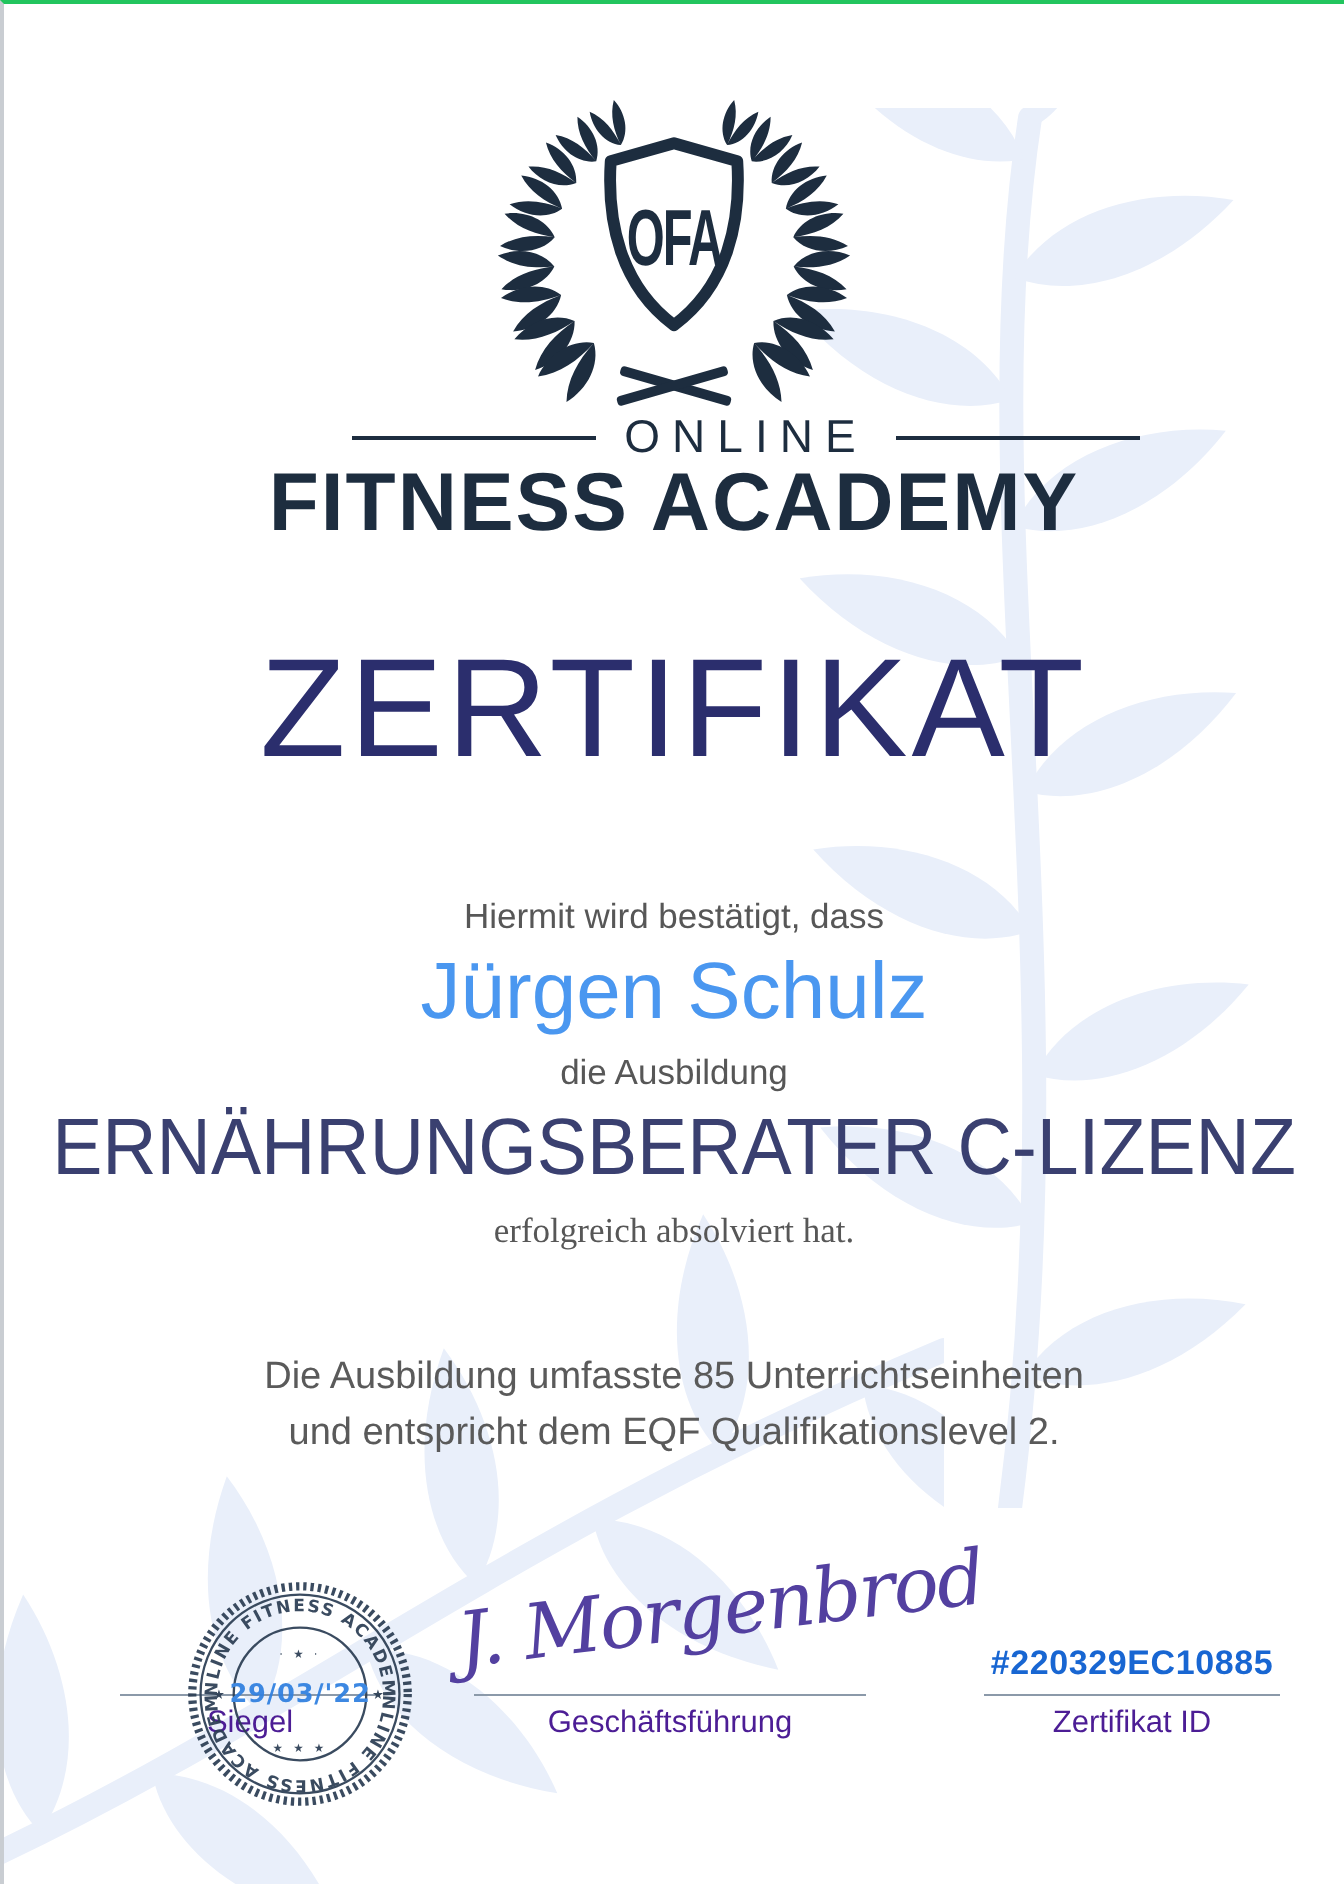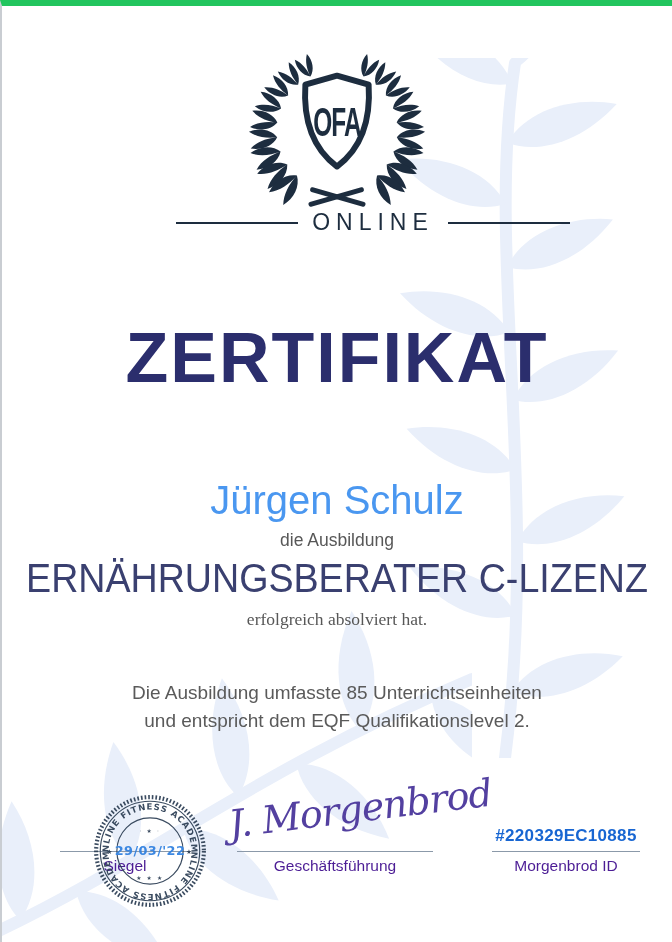--- a/index.html
+++ b/index.html
@@ -1,30 +1,30 @@
 <!DOCTYPE html>
 <html><head>
 <meta charset="utf-8">
 <style>
   html,body{margin:0;padding:0;background:#fff;}
   .page{
     position:relative;width:672px;height:942px;overflow:hidden;background:#fff;
-    border-left:2px solid #c9cdd2;border-top:6px solid #22c55e;box-sizing:border-box;
+    border-left:2px solid #c9cdd2;border-top:2px solid #22c55e;box-sizing:border-box;
     font-family:"Liberation Sans",sans-serif;
   }
   .wm{position:absolute;pointer-events:none;}
   .wm-right{left:398px;top:52px;width:274px;height:700px;}
   .wm-bottom{left:0;top:598px;width:470px;height:344px;}
   .center{position:absolute;left:0;width:100%;text-align:center;}
   .logo-svg{position:absolute;left:50%;transform:translateX(-50%);top:40px;width:198px;height:170px;}
   .online-row{top:203px;display:flex;align-items:center;justify-content:center;gap:14px;margin-left:36px;}
   .online-rule{width:122px;height:2px;background:#1d2d3f;}
   .online-word{font-size:23px;letter-spacing:6px;color:#1d2d3f;font-weight:400;}
   .brand-name{top:226px;font-size:41px;font-weight:700;letter-spacing:1px;color:#1d2d3f;}
-  .cert-title{top:312px;font-size:70px;font-weight:700;letter-spacing:2px;color:#2b2e6d;}
+  .cert-title{top:312px;font-size:70px;font-weight:400;letter-spacing:2px;color:#2b2e6d;}
   .gray-line{color:#575757;font-size:17.5px;}
   .intro{top:446px;}
   .recipient{top:472px;font-size:40px;color:#4a97f0;font-weight:300;}
   .course-intro{top:524px;}
   .course-name{top:550px;font-size:40px;color:#3a4070;font-weight:300;transform:scaleX(.94);transform-origin:50% 50%;white-space:nowrap;}
   .outro{top:603px;font-family:Liberation Serif, serif;}
   .details{top:673px;font-size:19px;color:#5a5a5a;line-height:1.45;}
   .sig-line{position:absolute;height:1px;background:#8b99a9;top:845px;}
   .sig-label{position:absolute;top:851px;font-size:15.5px;color:#4c1d95;text-align:center;}
   .seal-line{left:58px;width:130px;}
@@ -113,41 +113,43 @@
       <text x="0" y="0" transform="translate(100 64) scale(0.95 1.55)" dy="10" text-anchor="middle" font-family="Liberation Sans, sans-serif" font-size="26" font-weight="bold" fill="#1d2d3f" letter-spacing="-1">OFA</text>
     </g>
   </svg>
 
   <div class="center online-row">
     <span class="online-rule"></span>
     <span class="online-word">ONLINE</span>
     <span class="online-rule"></span>
   </div>
 
+  <div class="center brand-name">FITNESS ACADEMY</div>
 
   <div class="center cert-title">ZERTIFIKAT</div>
 
+  <div class="center gray-line intro">Hiermit wird bestätigt, dass</div>
   <div class="center recipient">Jürgen Schulz</div>
   <div class="center gray-line course-intro">die Ausbildung</div>
   <div class="center course-name">ERNÄHRUNGSBERATER C-LIZENZ</div>
   <div class="center gray-line outro">erfolgreich absolviert hat.</div>
 
   <div class="center details">
     <div>Die Ausbildung umfasste 85 Unterrichtseinheiten</div>
     <div>und entspricht dem EQF Qualifikationslevel 2.</div>
   </div>
 
   <div class="sig-line seal-line"></div>
   <div class="sig-label seal-label">Siegel</div>
 
   <div class="sig-line sign-line"></div>
   <div class="sig-label sign-label">Geschäftsführung</div>
 
   <div class="sig-line id-line"></div>
-  <div class="sig-label id-label">Morgenbrod ID</div>
+  <div class="sig-label id-label">Zertifikat ID</div>
 
   <div class="cert-id">#220329EC10885</div>
 
   <div class="signature">J. Morgenbrod</div>
 
   <svg class="stamp" viewBox="-70 -70 140 140" font-family="DejaVu Sans, sans-serif">
     <defs>
       <path id="sealArcTop" d="M -50,0 A 50,50 0 0 1 50,0" fill="none"></path>
       <path id="sealArcBottom" d="M 50,2 A 50,50 0 0 1 -50,2" fill="none"></path>
     </defs>

